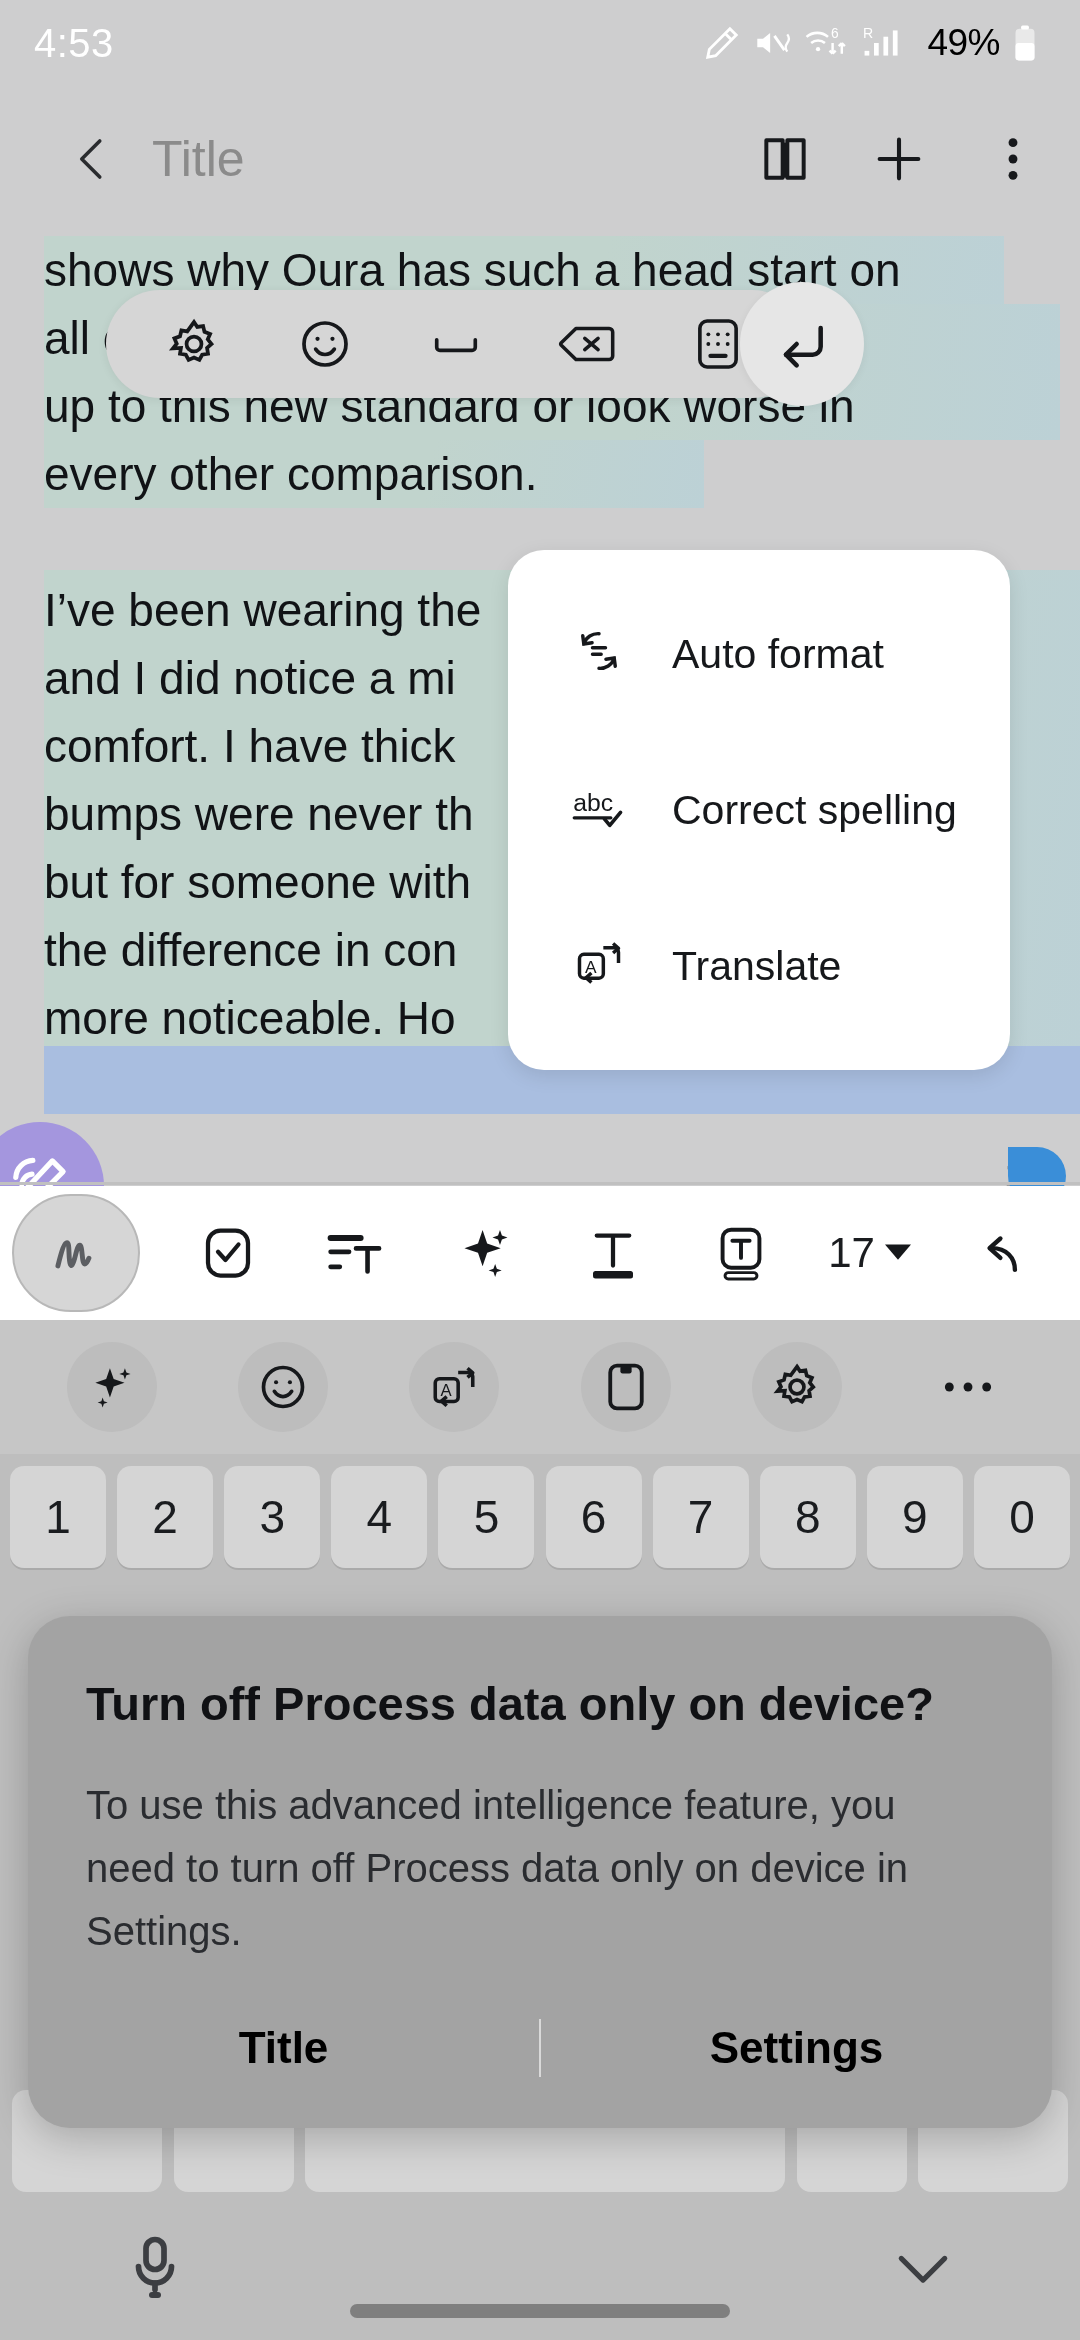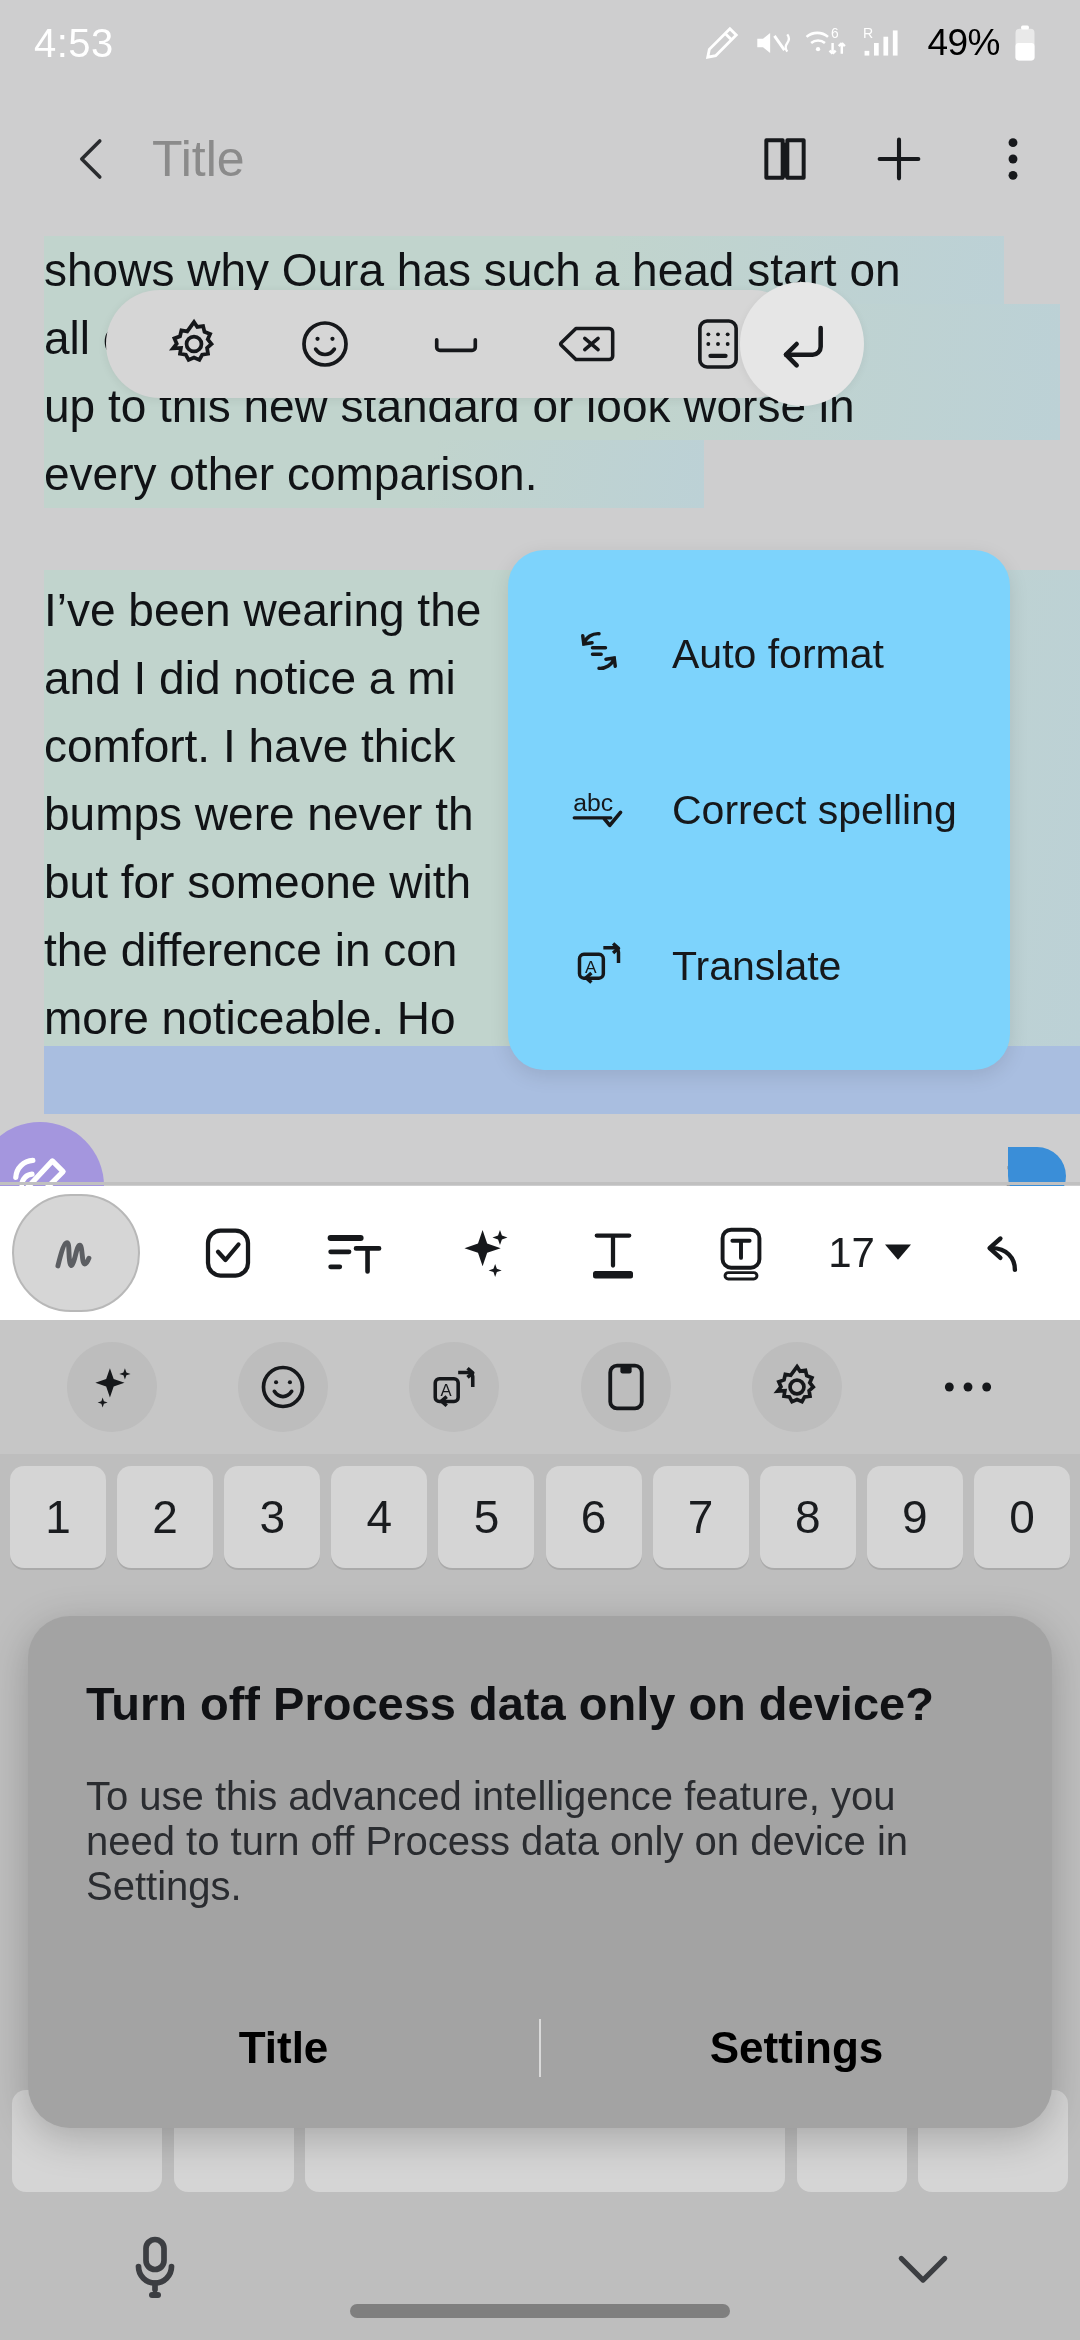--- a/index.html
+++ b/index.html
@@ -63,21 +63,21 @@
   .enter-key {
     position: absolute; top: 282px; left: 740px; width: 124px; height: 124px;
     background: #e6e6e6; border-radius: 62px;
     display:flex; align-items:center; justify-content:center;
     box-shadow: 0 2px 8px rgba(0,0,0,0.06);
   }
 
   
   .ai-menu {
     position: absolute; top: 550px; left: 508px; width: 502px; height: 520px;
-    background: #7dd3fc; border-radius: 36px;
+    background: #ffffff; border-radius: 36px;
     box-shadow: 0 6px 20px rgba(0,0,0,0.10);
     padding: 26px 0;
     display: flex; flex-direction: column; justify-content: space-around;
   }
   .ai-item { display: flex; align-items: center; height: 112px; padding-left: 62px; }
   .ai-item .ai-ic { width: 58px; height: 58px; display:flex;justify-content:center; flex: 0 0 58px; }
   .ai-item .ai-label { font-size: 41px; color: #16181b; margin-left: 44px; }
 
   
   .pen-fab {
@@ -156,21 +156,21 @@
   }
 
   
   .dialog {
     position: absolute; top: 1616px; left: 28px; width: 1024px; height: 512px;
     background: #a3a3a3; border-radius: 42px;
     box-shadow: 0 10px 40px rgba(0,0,0,0.22);
     padding: 58px 58px 0 58px;
   }
   .dlg-title { font-size: 47px; font-weight: bold; color: #101114; line-height: 60px; }
-  .dlg-body { font-size: 40px; color: #2a2c30; line-height: 45px; margin-top: 40px; }
+  .dlg-body { font-size: 40px; color: #2a2c30; line-height: 63px; margin-top: 40px; }
   .dlg-actions {
     position: absolute; bottom: 0; left: 0; width: 1024px; height: 160px;
     display: flex; align-items: center;
   }
   .dlg-btn {
     flex: 1; height: 100%; display:flex; align-items:center; justify-content:center;
     font-size: 44px; font-weight: bold; color: #000000;
   }
   .dlg-sep { width: 2px; height: 58px; background: #d9d9d9; }
 </style>

